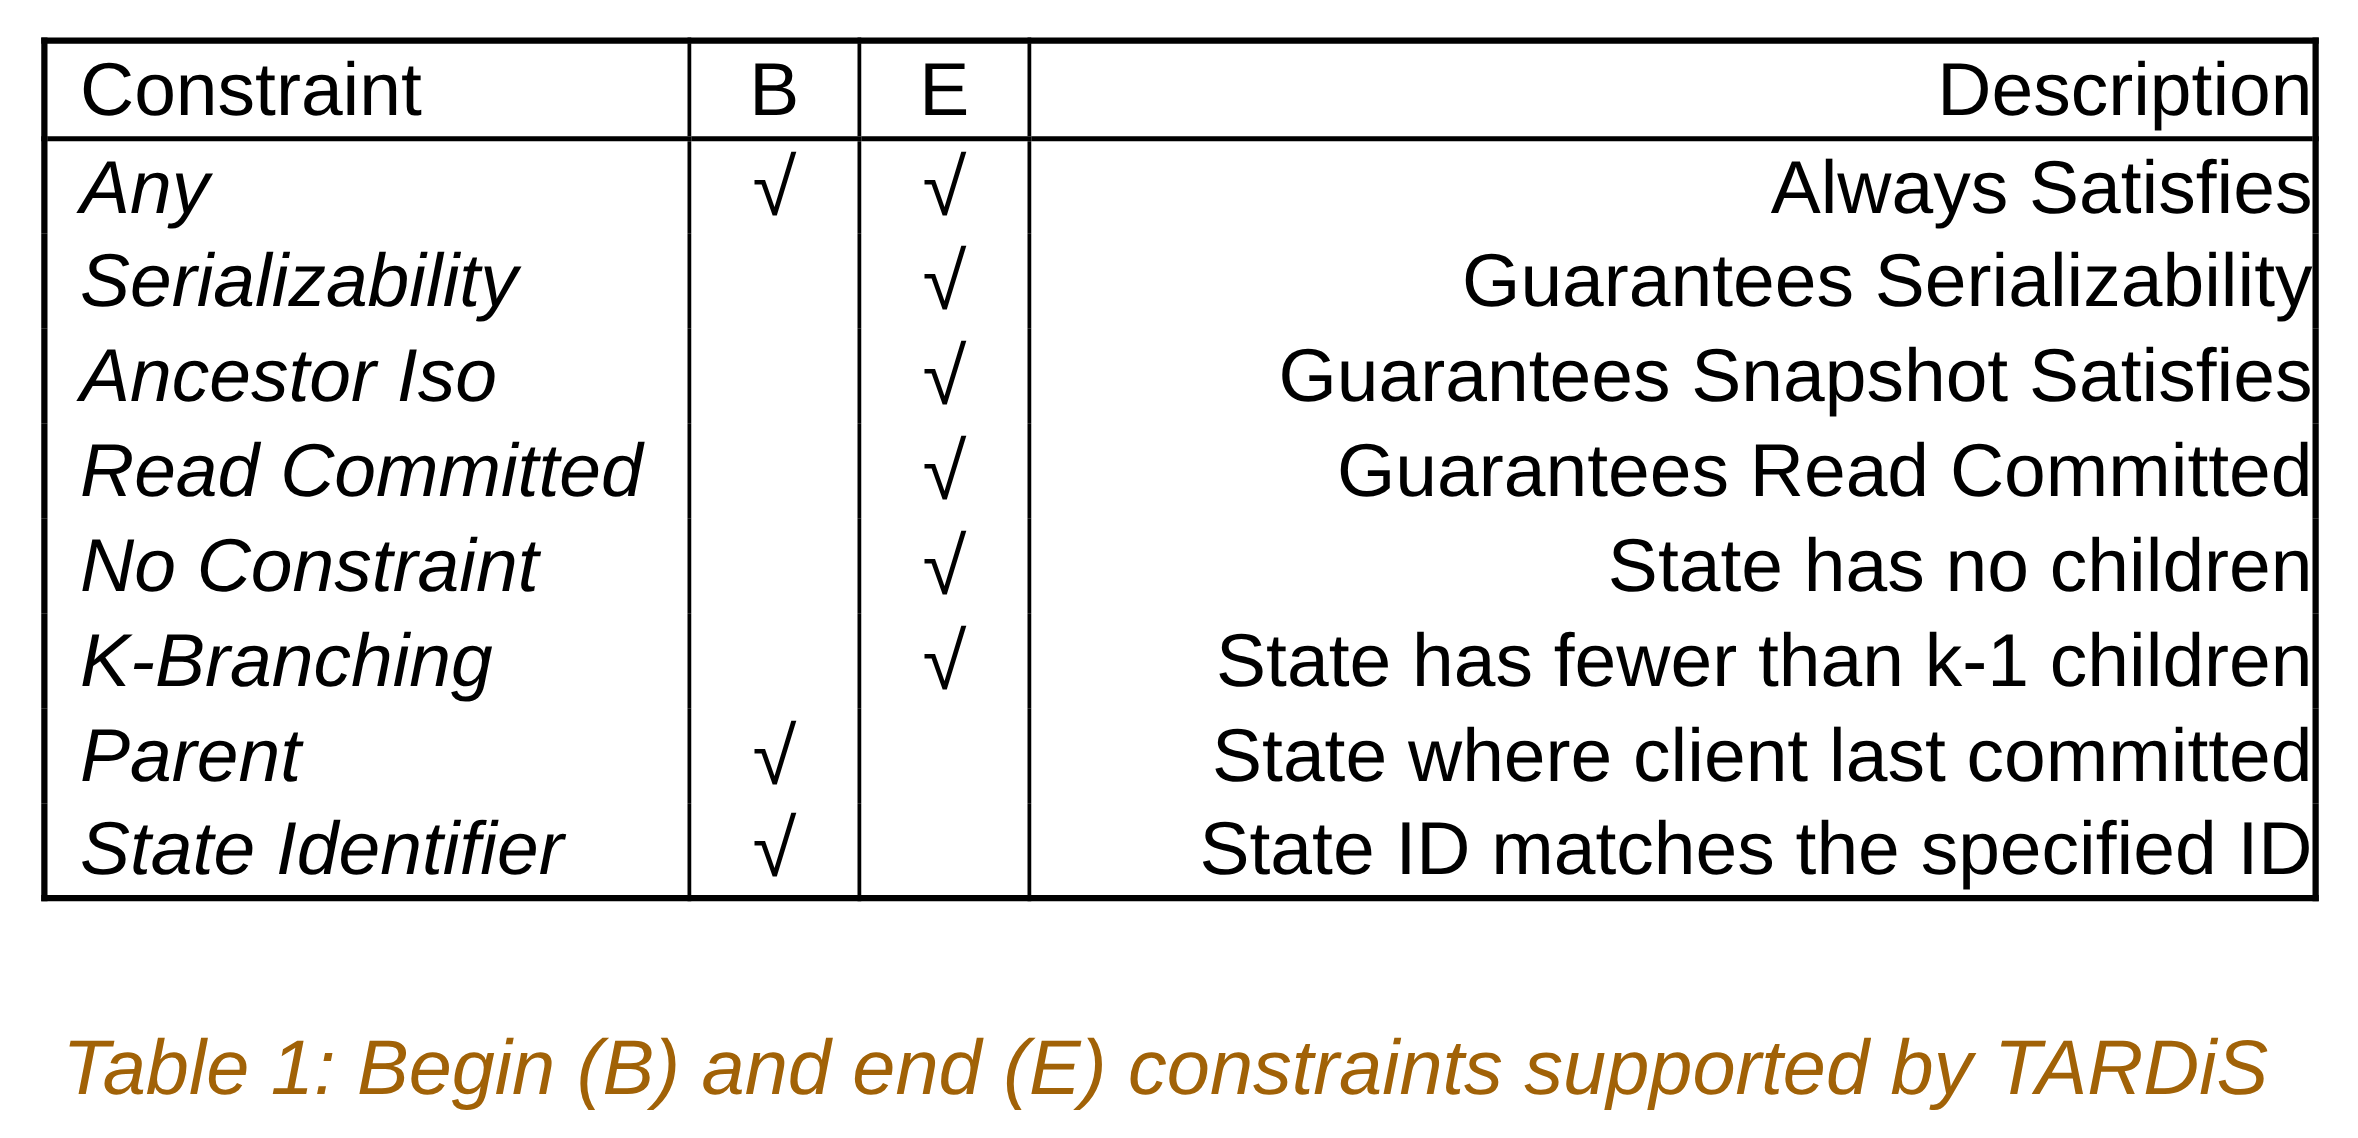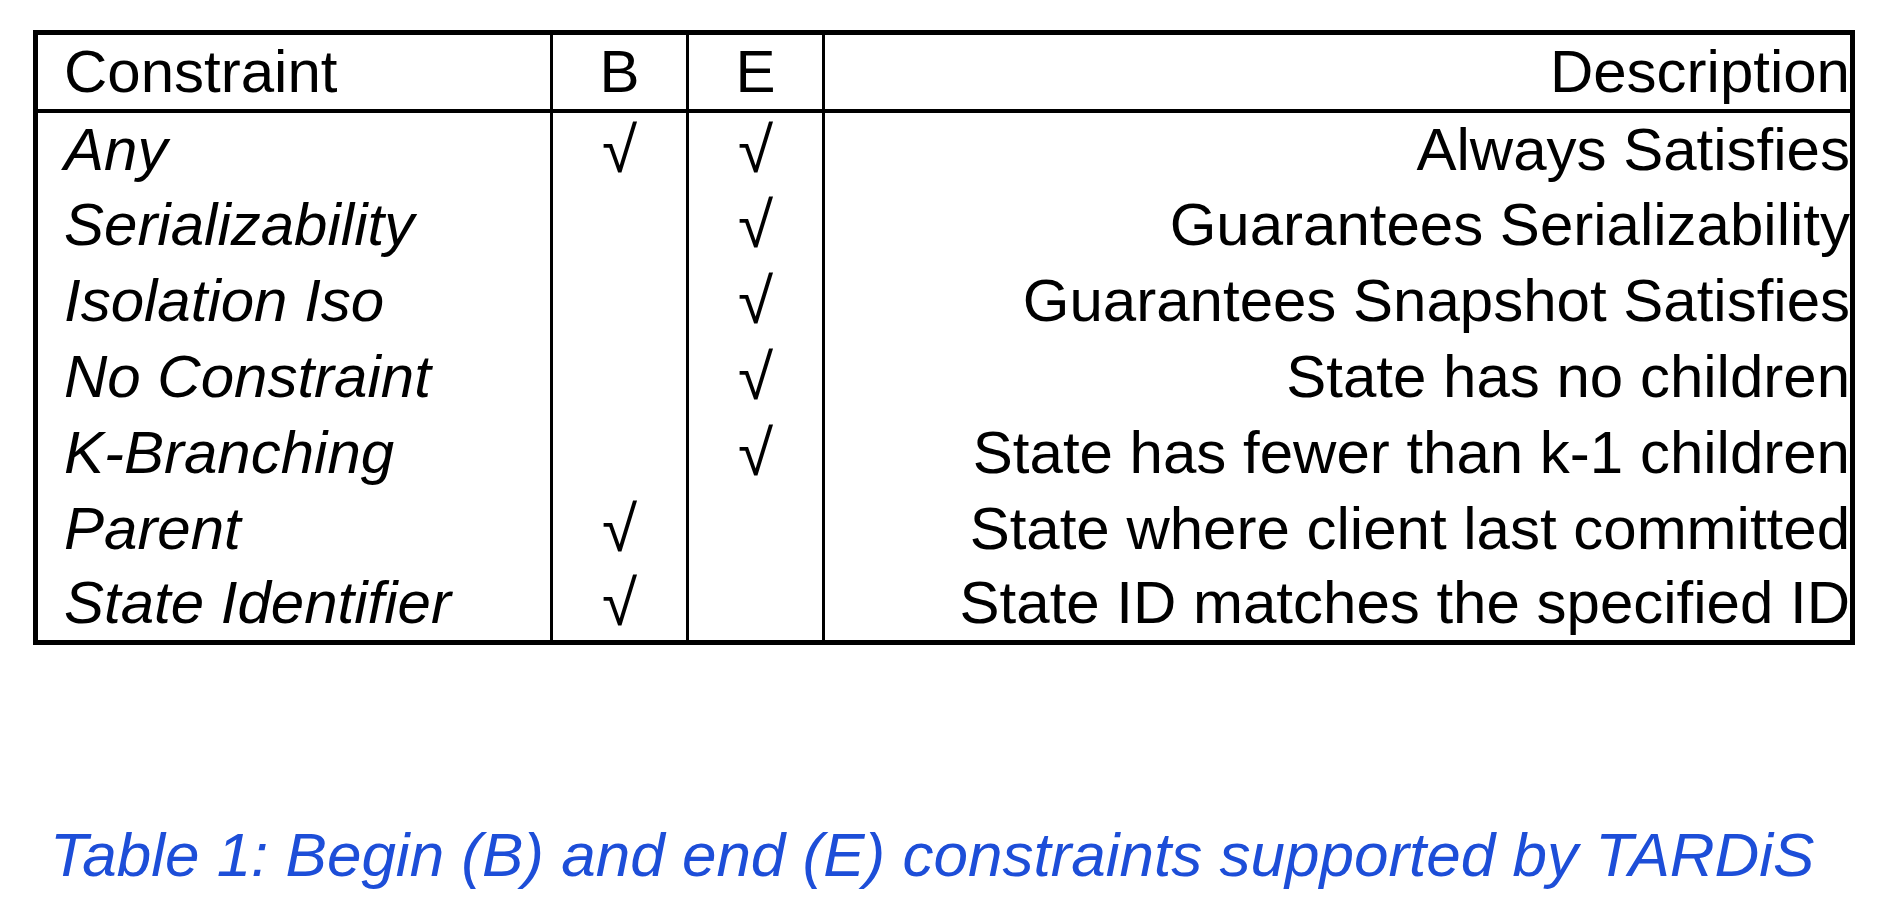--- a/index.html
+++ b/index.html
@@ -60,21 +60,21 @@
 
   .caption {
     position: absolute;
     left: 50px;
     top: 818px;
     width: 1800px;
     font-style: italic;
     font-size: 62px;
     line-height: 1.2;
     text-align: left;
-    color: #1d4ed8;
+    color: #a16207;
   }
 </style>
 </head>
 <body>
 
 <div class="page">
 
   <table class="constraints">
     <colgroup>
       <col class="c-constraint">
@@ -97,24 +97,30 @@
         <td class="check-cell vline-e">√</td>
         <td class="desc-cell">Always Satisfies</td>
       </tr>
       <tr>
         <td class="constraint-cell">Serializability</td>
         <td class="check-cell vline-b"></td>
         <td class="check-cell vline-e">√</td>
         <td class="desc-cell">Guarantees Serializability</td>
       </tr>
       <tr>
-        <td class="constraint-cell">Isolation Iso</td>
+        <td class="constraint-cell">Ancestor Iso</td>
         <td class="check-cell vline-b"></td>
         <td class="check-cell vline-e">√</td>
         <td class="desc-cell">Guarantees Snapshot Satisfies</td>
+      </tr>
+      <tr>
+        <td class="constraint-cell">Read Committed</td>
+        <td class="check-cell vline-b"></td>
+        <td class="check-cell vline-e">√</td>
+        <td class="desc-cell">Guarantees Read Committed</td>
       </tr>
       <tr>
         <td class="constraint-cell">No Constraint</td>
         <td class="check-cell vline-b"></td>
         <td class="check-cell vline-e">√</td>
         <td class="desc-cell">State has no children</td>
       </tr>
       <tr>
         <td class="constraint-cell">K-Branching</td>
         <td class="check-cell vline-b"></td>

